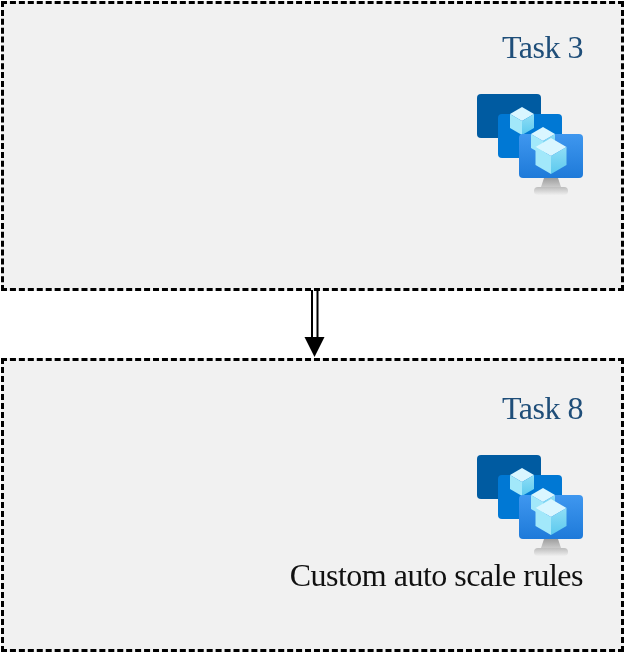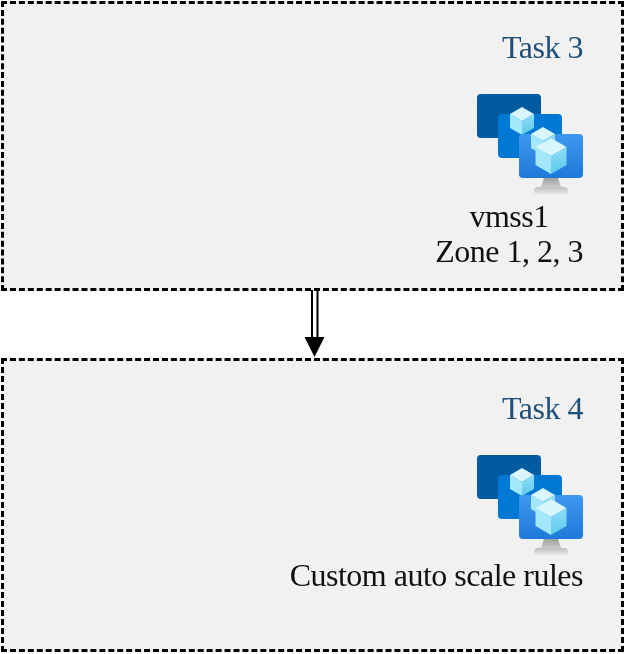--- a/index.html
+++ b/index.html
@@ -106,36 +106,32 @@
           <rect x="42" y="40" width="64" height="44" rx="4" fill="url(#gFront)"></rect>
           <polygon points="66,33.1 78,40 66,47 54,40" fill="#d9f6ff"></polygon>
           <polygon points="54,40 66,47 66,60.9 54,54" fill="#a2e8fa"></polygon>
           <polygon points="66,47 78,40 78,54 66,60.9" fill="url(#gCubeR)"></polygon>
           <polygon points="74,44 89.5,53 74,62 58.5,53" fill="#d9f6ff"></polygon>
           <polygon points="58.5,53 74,62 74,80 58.5,71" fill="#a2e8fa"></polygon>
           <polygon points="74,62 89.5,53 89.5,71 74,80" fill="url(#gCubeR)"></polygon>
         </svg>
       </div>
 
-      <div class="caption-block">
-        <div class="caption">vmss1</div>
-        <div class="caption">Zone 1, 2, 3</div>
-      </div>
     </div>
   </div>
 
   <svg class="connector" viewBox="0 0 27 68">
     <rect x="10" y="0" width="2" height="53" fill="#000000"></rect>
     <rect x="15.5" y="0" width="2" height="53" fill="#000000"></rect>
     <polygon points="3.5,47 23.5,47 13.5,67" fill="#000000"></polygon>
   </svg>
 
   <div class="task-box bottom">
     <div class="box-content">
-      <div class="task-title">Task 4</div>
+      <div class="task-title">Task 8</div>
 
       <div class="vmss-icon-wrap">
         <svg viewBox="0 0 106 101" width="106" height="101">
           <rect x="0" y="0" width="64" height="44" rx="4" fill="#005ba1"></rect>
           <rect x="21" y="20" width="64" height="44" rx="4" fill="#0078d4"></rect>
           <polygon points="45,13.1 57,20 45,27 33,20" fill="#d9f6ff"></polygon>
           <polygon points="33,20 45,27 45,40.9 33,34" fill="#a2e8fa"></polygon>
           <polygon points="45,27 57,20 57,34 45,40.9" fill="url(#gCubeR)"></polygon>
           <polygon points="67,84 81,84 85,96 63,96" fill="url(#gNeck)"></polygon>
           <rect x="57" y="93" width="34" height="8" rx="4" fill="url(#gBase)"></rect>

